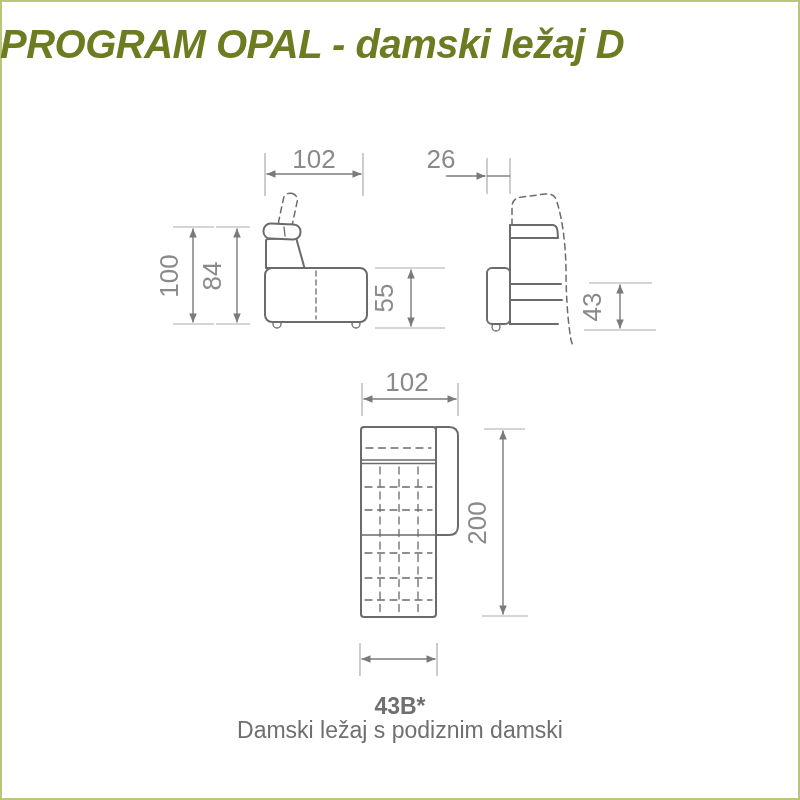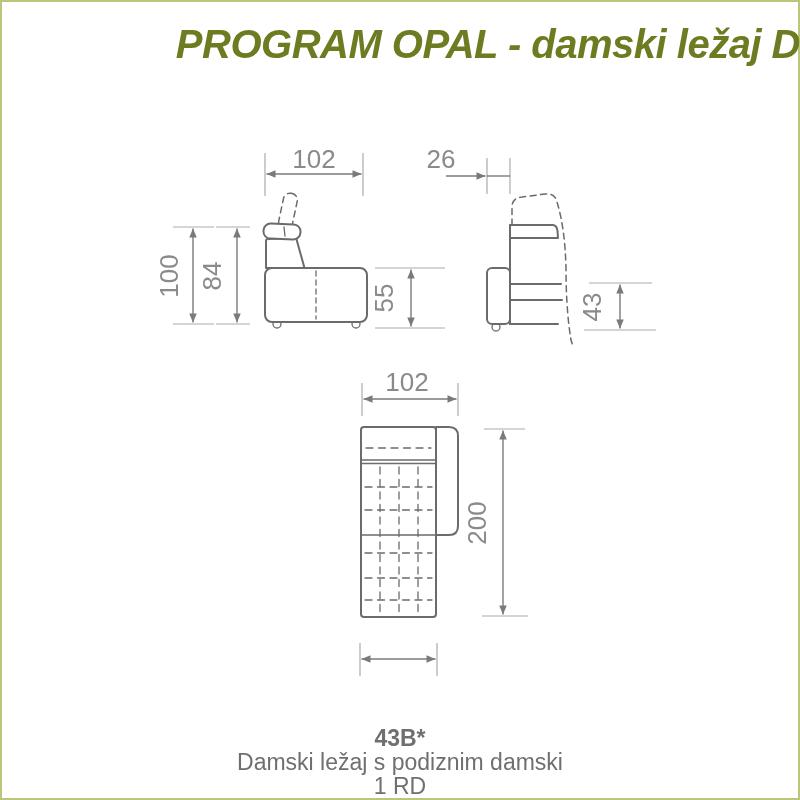--- a/index.html
+++ b/index.html
@@ -1,24 +1,24 @@
 <!DOCTYPE html>
 <html style="--title: #6d7b21; --border: #b9c67c; --line: #6b6b6b; --dim_line: #7a7a7a; --dim_text: #8a8a8a; --tick: #ababab; --caption_text: #6f6f6f;"><head>
 <meta charset="utf-8">
 <style>
   html,body{margin:0;padding:0;background:#fff;}
   body{width:800px;height:800px;position:relative;overflow:hidden;
        font-family:"Liberation Sans",sans-serif;}
   .frame{position:absolute;inset:0;border:2px solid var(--border,#b9c67c);pointer-events:none;}
-  .title{position:absolute;top:22px;left:0;width:100%;text-align:right;
+  .title{position:absolute;top:22px;left:0;width:100%;text-align:left;
          font-size:40px;font-weight:bold;font-style:italic;letter-spacing:-0.5px;
          color:var(--title,#6d7b21);}
   .caption{position:absolute;top:694px;left:0;width:100%;text-align:center;
            color:var(--caption_text,#6f6f6f);font-size:23px;line-height:24px;}
-  .caption .code{font-weight:bold;margin-top:32px;}
+  .caption .code{font-weight:bold;}
   svg{position:absolute;top:0;left:0;}
   .line{stroke:var(--line,#6b6b6b);fill:none;stroke-width:2;stroke-linecap:round;stroke-linejoin:round;}
   .thin{stroke-width:1.3;}
   .dash{stroke-dasharray:6 4.5;stroke-width:1.5;}
   .qdash{stroke-dasharray:7 5.5;stroke-width:1.3;}
   .wfill{fill:#fff;}
   .dim{stroke:var(--dim_line,#7a7a7a);stroke-width:1.4;fill:none;}
   .tick{stroke:var(--tick,#ababab);stroke-width:1.2;fill:none;}
   .dimtext{fill:var(--dim_text,#8a8a8a);font:26px "Liberation Sans",sans-serif;}
   #arw path{fill:var(--dim_line,#7a7a7a);}
@@ -154,14 +154,13 @@
       <line class="tick" x1="360" y1="643" x2="360" y2="676"></line>
       <line class="tick" x1="437" y1="643" x2="437" y2="676"></line>
       <line class="dim" x1="361.5" y1="659" x2="435.5" y2="659" marker-start="url(#arw)" marker-end="url(#arw)"></line>
     </g>
   </g>
 </svg>
 
 <div class="caption">
   <div class="code">43B*</div>
   <div>Damski ležaj s podiznim damski</div>
-  <div>1 RD</div>
 </div>
 
 </body></html>

